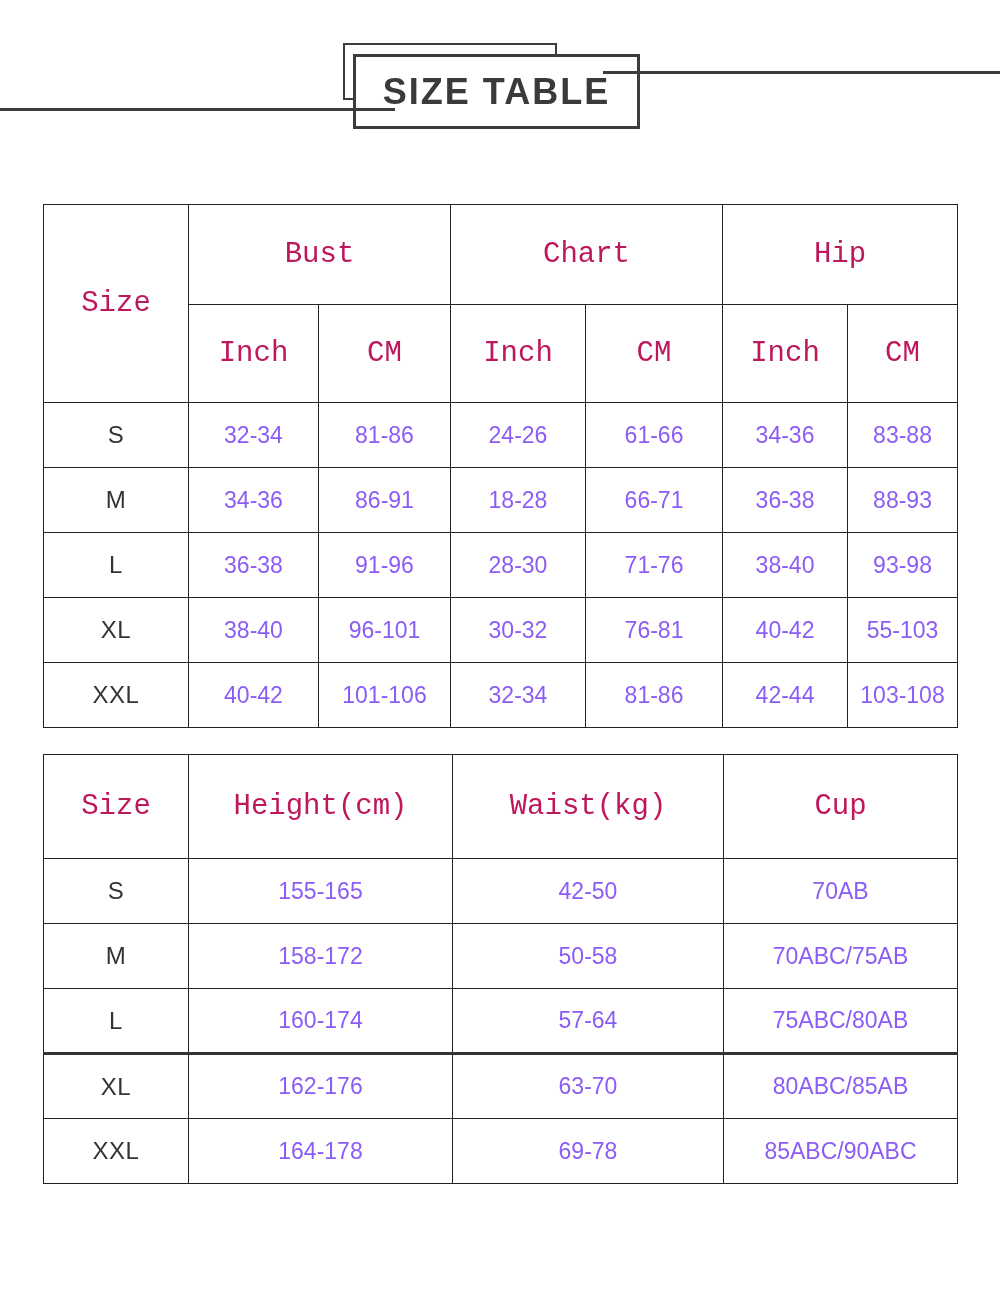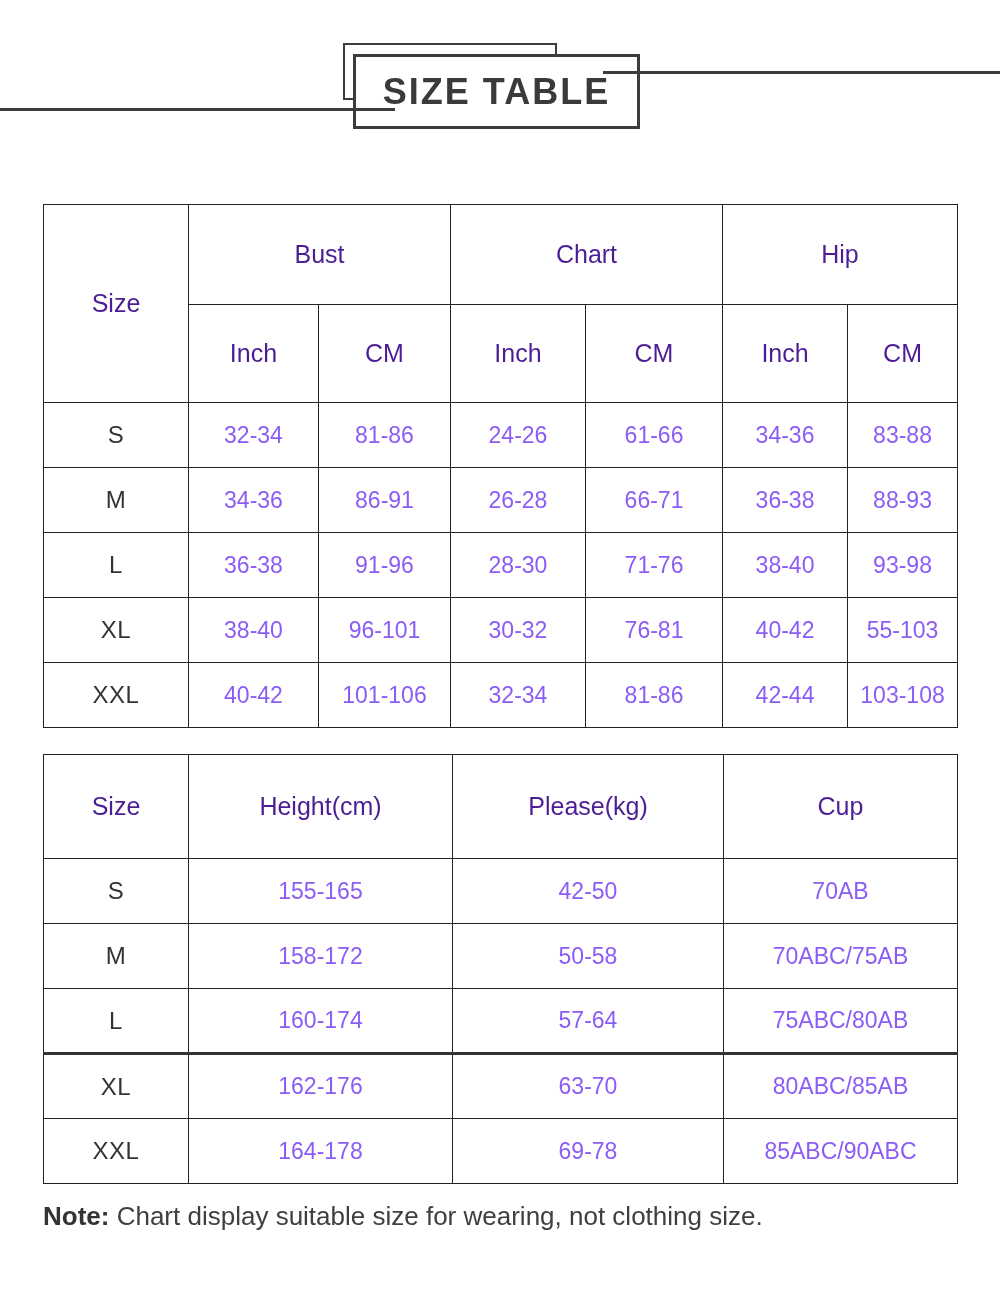--- a/index.html
+++ b/index.html
@@ -43,21 +43,21 @@
   table {
     position: absolute; left: 43px;
     border-collapse: collapse; table-layout: fixed;
     width: 914px; text-align: center;
   }
   th, td {
     border: 1.5px solid #222222;
     font-weight: 400; vertical-align: middle; padding: 0;
     overflow: hidden; white-space: nowrap;
   }
-  th { font-size: 25px; color: #4c1d95; }
+  th { font-size: 29px; color: #be185d; font-family: Liberation Mono, monospace; }
   td { font-size: 23px; color: #8b5cf6; }
   td.size-label { font-size: 24px; color: #333333; letter-spacing: 0.5px; }
 
   .t1 { top: 204px; }
   .t1 col.c0 { width: 145px; }
   .t1 col.c1 { width: 130px; }
   .t1 col.c2 { width: 132px; }
   .t1 col.c3 { width: 135px; }
   .t1 col.c4 { width: 137px; }
   .t1 col.c5 { width: 125px; }
@@ -127,21 +127,21 @@
         <td>81-86</td>
         <td>24-26</td>
         <td>61-66</td>
         <td>34-36</td>
         <td>83-88</td>
       </tr>
       <tr>
         <td class="size-label">M</td>
         <td>34-36</td>
         <td>86-91</td>
-        <td>26-28</td>
+        <td>18-28</td>
         <td>66-71</td>
         <td>36-38</td>
         <td>88-93</td>
       </tr>
       <tr>
         <td class="size-label">L</td>
         <td>36-38</td>
         <td>91-96</td>
         <td>28-30</td>
         <td>71-76</td>
@@ -173,21 +173,21 @@
     <colgroup>
       <col class="c0">
         <col class="c1">
         <col class="c2">
         <col class="c3">
     </colgroup>
     <thead>
       <tr>
         <th>Size</th>
         <th>Height(cm)</th>
-        <th>Please(kg)</th>
+        <th>Waist(kg)</th>
         <th>Cup</th>
       </tr>
     </thead>
     <tbody>
       <tr>
         <td class="size-label">S</td>
         <td>155-165</td>
         <td>42-50</td>
         <td>70AB</td>
       </tr>
@@ -212,19 +212,15 @@
       <tr>
         <td class="size-label">XXL</td>
         <td>164-178</td>
         <td>69-78</td>
         <td>85ABC/90ABC</td>
       </tr>
     </tbody>
   </table>
 
   <div class="note">
-    <div>
-      <span class="note-label">Note:</span>
-      <span>Chart display suitable size for wearing, not clothing size.</span>
-    </div>
   </div>
 
 </div>
 
 </body></html>

